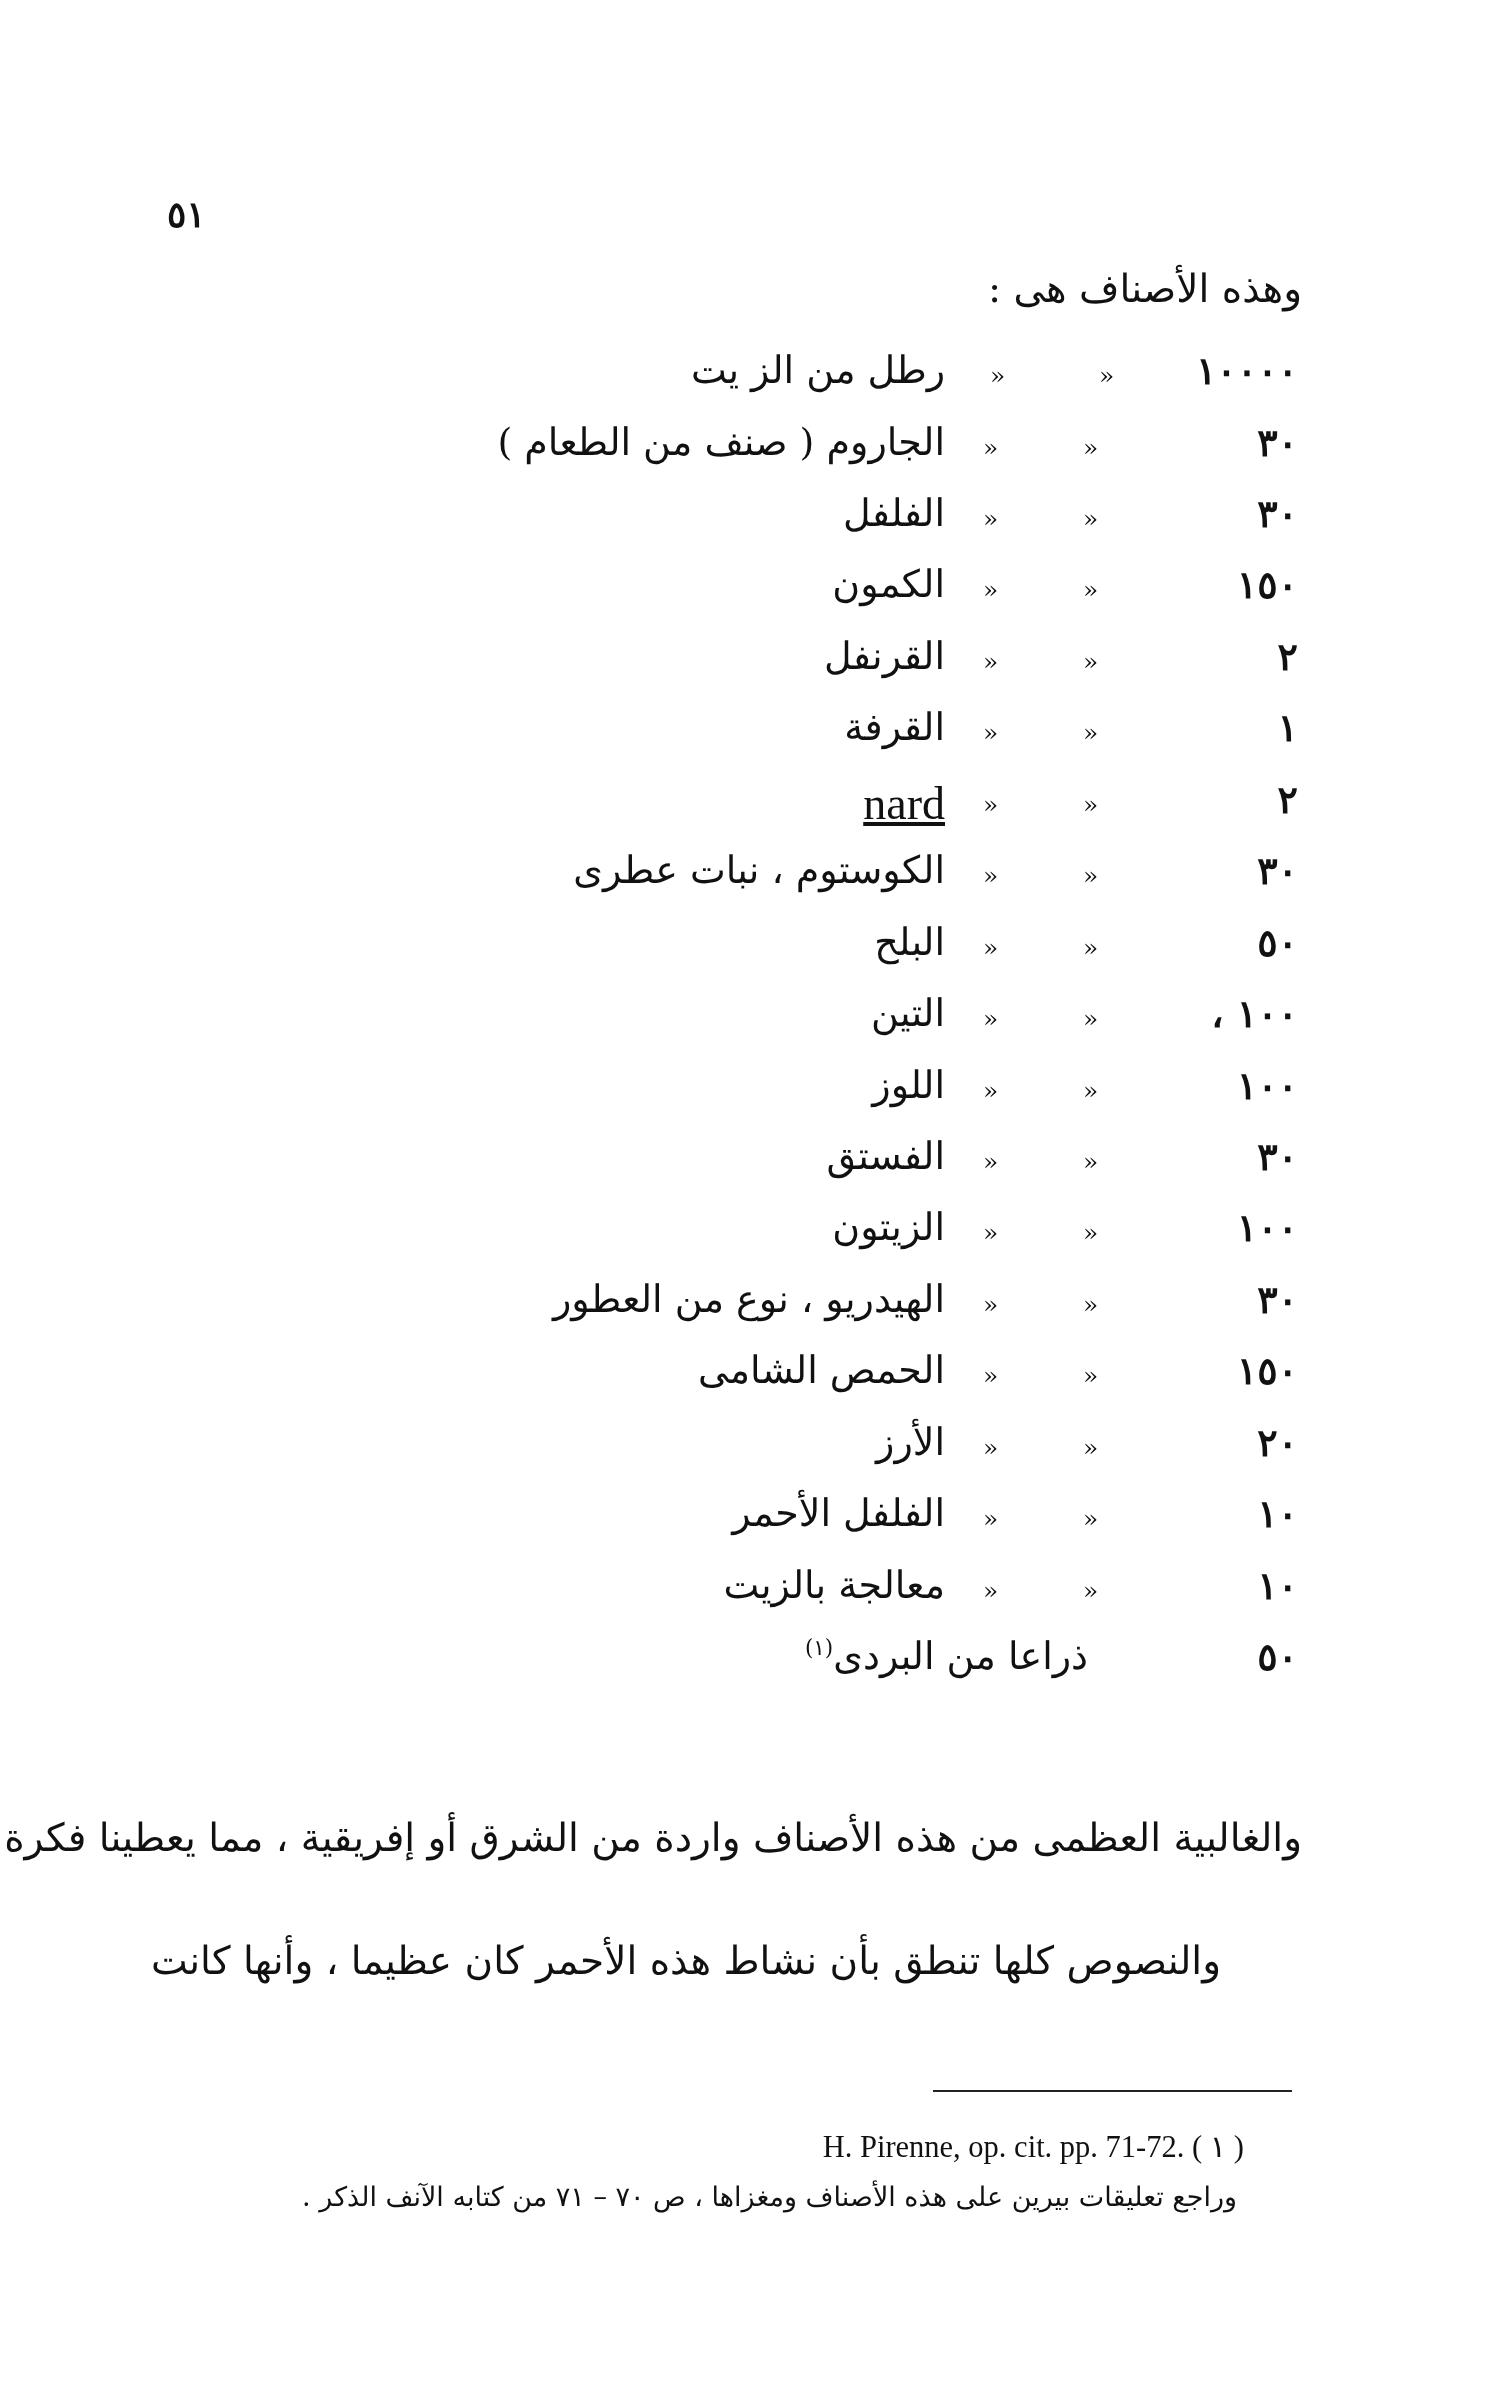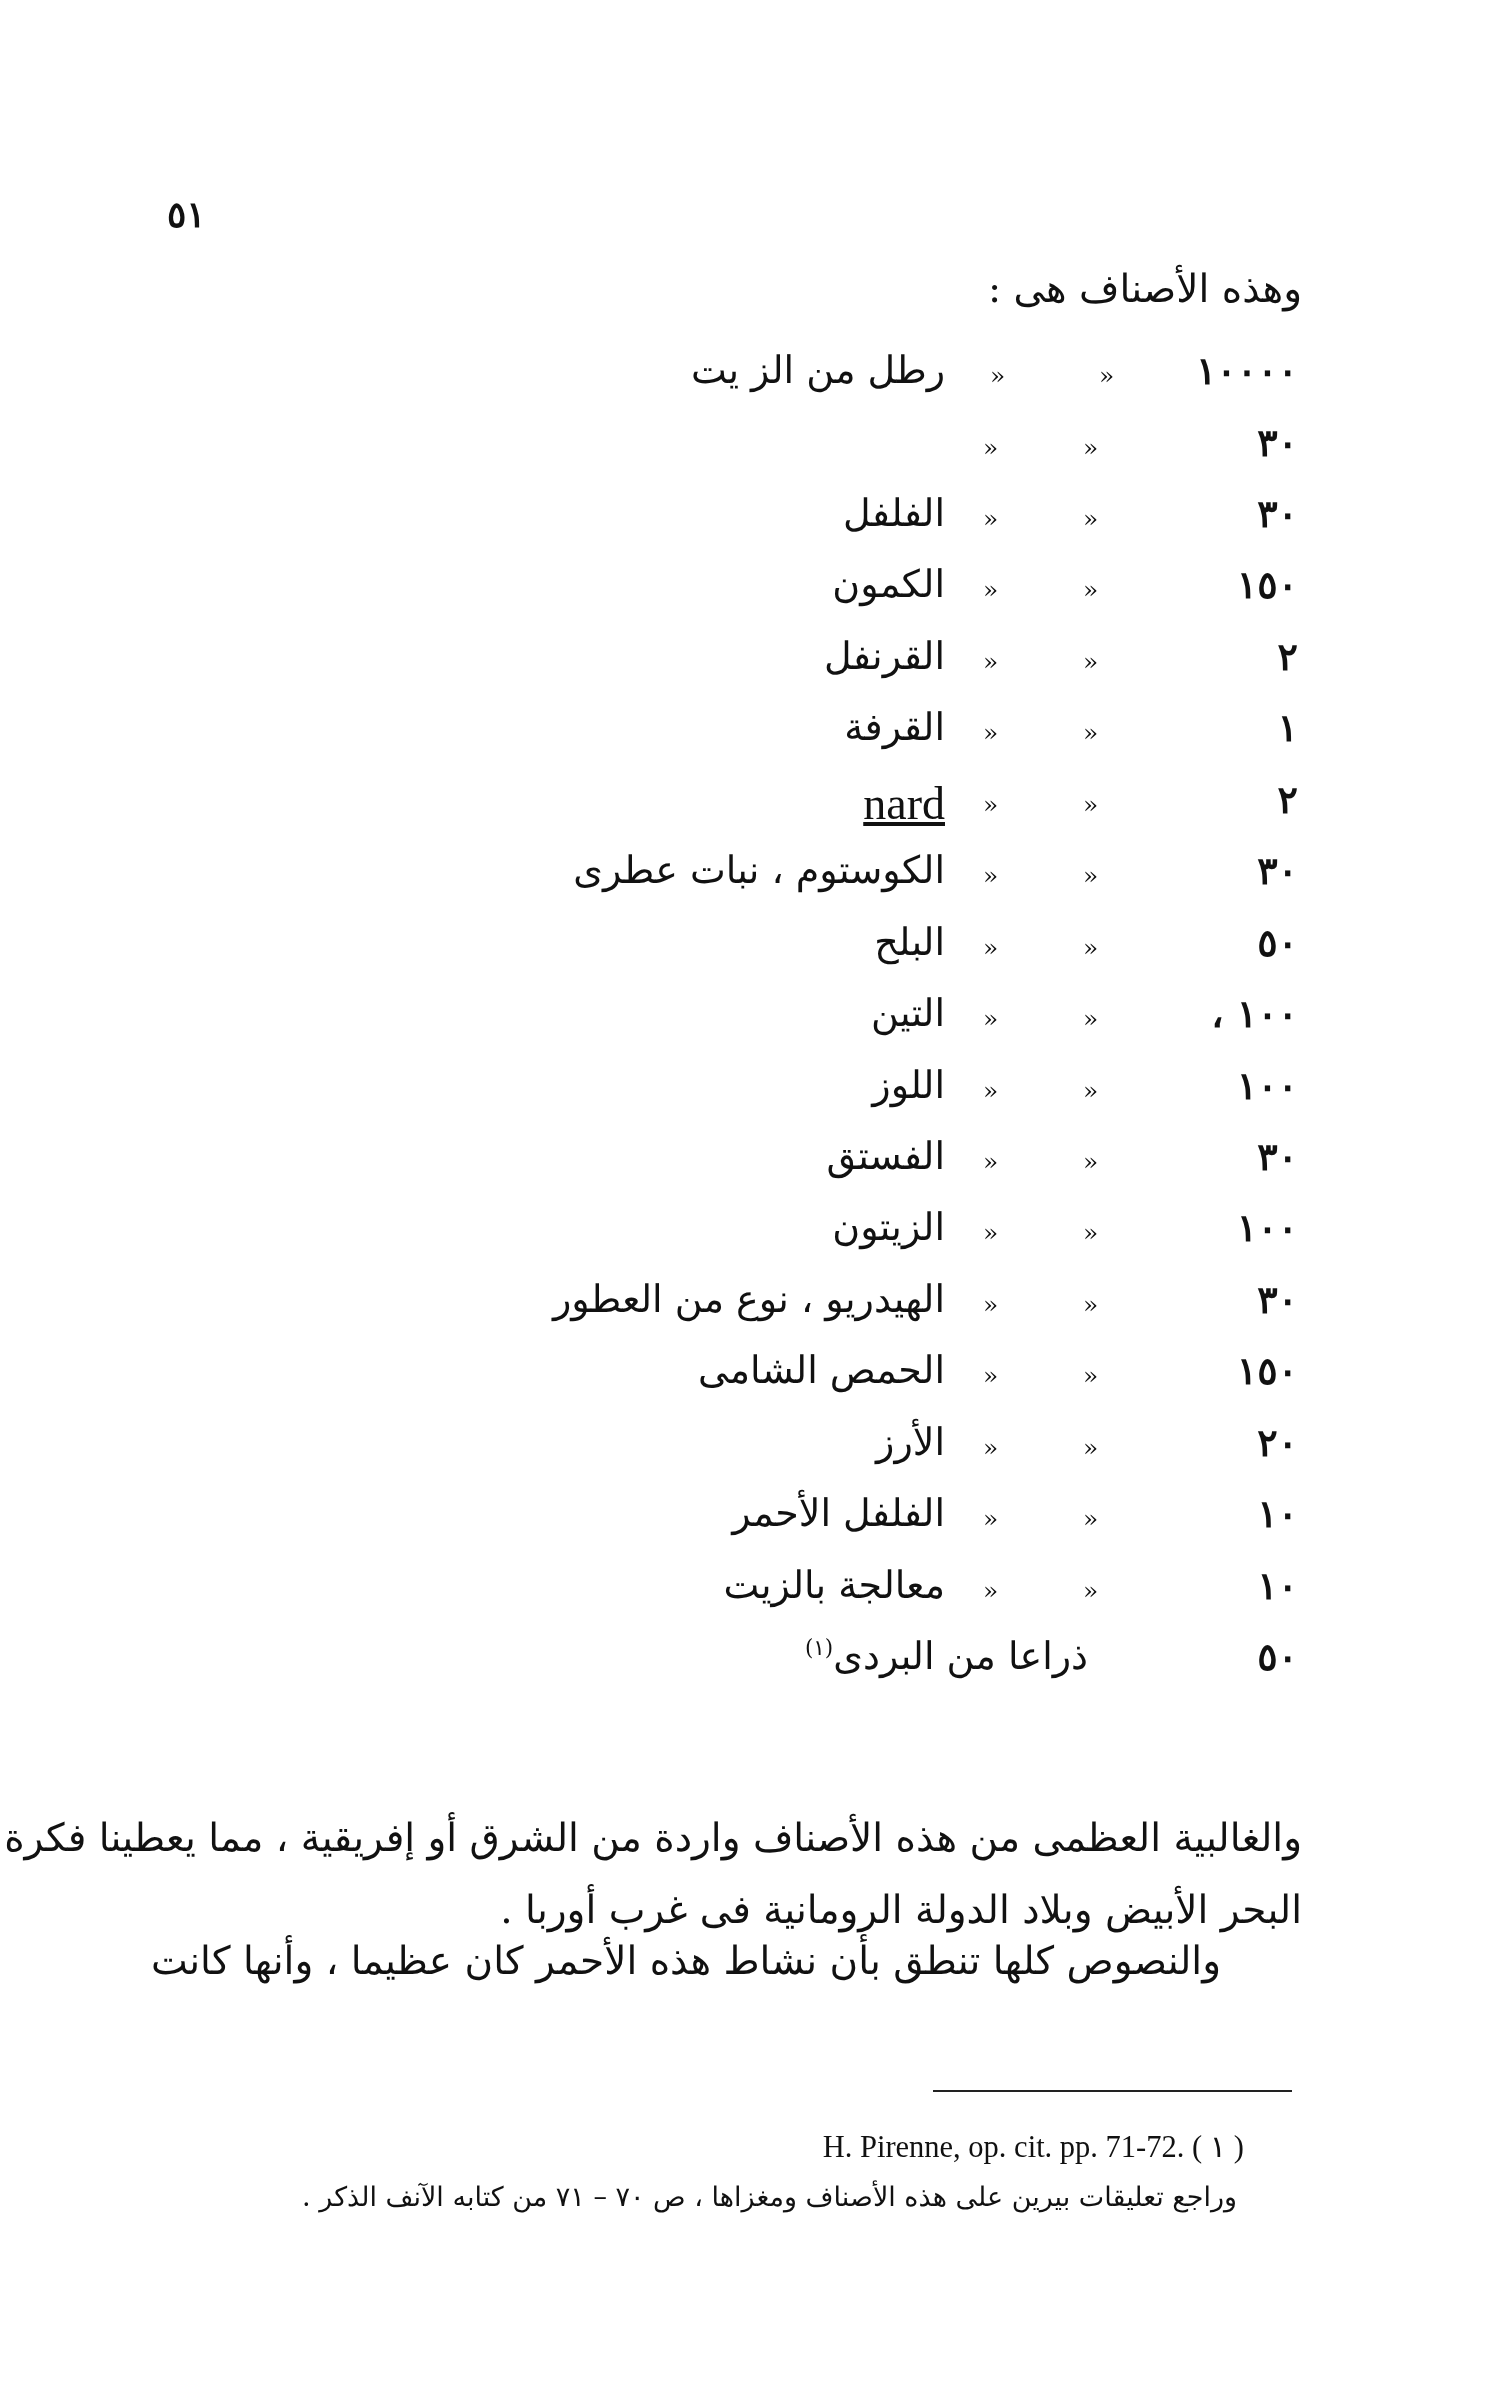--- a/index.html
+++ b/index.html
@@ -34,20 +34,21 @@
     <div class="row" style="top: 348px;">
       <span class="qty">١٠٠٠٠</span>
       <span class="ditto d2" style="top: 12.6px; left: 990px;">»</span>
       <span class="ditto" style="left: 1099px; top: 12.6px;">»</span>
       <span class="item"><span>رطل من الز يت</span></span>
     </div>
     <div class="row" style="top: 420px;">
       <span class="qty">٣٠</span>
       <span class="ditto d2" style="top: 12.6px;">»</span>
       <span class="ditto d1" style="top: 12.6px;">»</span>
+      <span class="item"><span>الجاروم ( صنف من الطعام )</span></span>
     </div>
     <div class="row" style="top: 491px;">
       <span class="qty">٣٠</span>
       <span class="ditto d2" style="top: 12.6px;">»</span>
       <span class="ditto d1" style="top: 12.6px;">»</span>
       <span class="item"><span>الفلفل</span></span>
     </div>
     <div class="row" style="top: 562px;">
       <span class="qty">١٥٠</span>
       <span class="ditto d2" style="top: 12.6px;">»</span>
@@ -139,21 +140,20 @@
       <span class="item"><span>معالجة بالزيت</span></span>
     </div>
     <div class="row" style="top: 1634px;">
       <span class="qty">٥٠</span>
       <span class="item" style="right: 422px;"><span>ذراعا من البردى</span><sup>(١)</sup></span>
     </div>
   </div>
 
 <div class="abs para" id="para1" style="top:1802px;">
   <span class="line">والغالبية العظمى من هذه الأصناف واردة من الشرق أو إفريقية ، مما يعطينا فكرة</span>
-  <span class="line last">البحر الأبيض وبلاد الدولة الرومانية فى غرب أوربا .</span>
 </div>
 
 <div class="abs para" id="para2" style="top:1925px;">
   <span class="line" style="padding-right:81px;">والنصوص كلها تنطق بأن نشاط هذه الأحمر كان عظيما ، وأنها كانت</span>
 </div>
 
 <div class="abs fn-rule"></div>
 
 <div class="abs fn1">
   <span>H. Pirenne, op. cit. pp. 71-72.</span>

